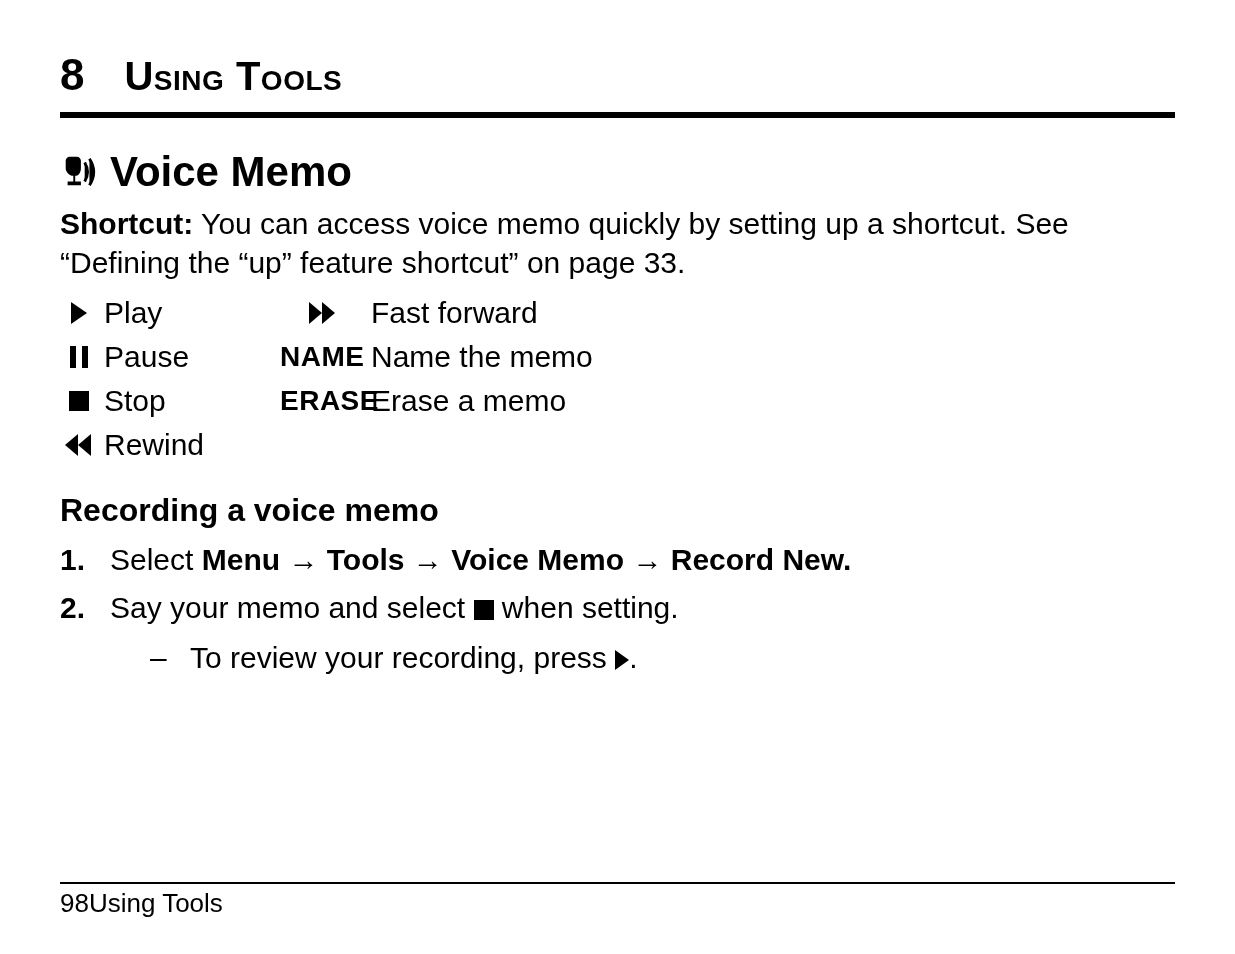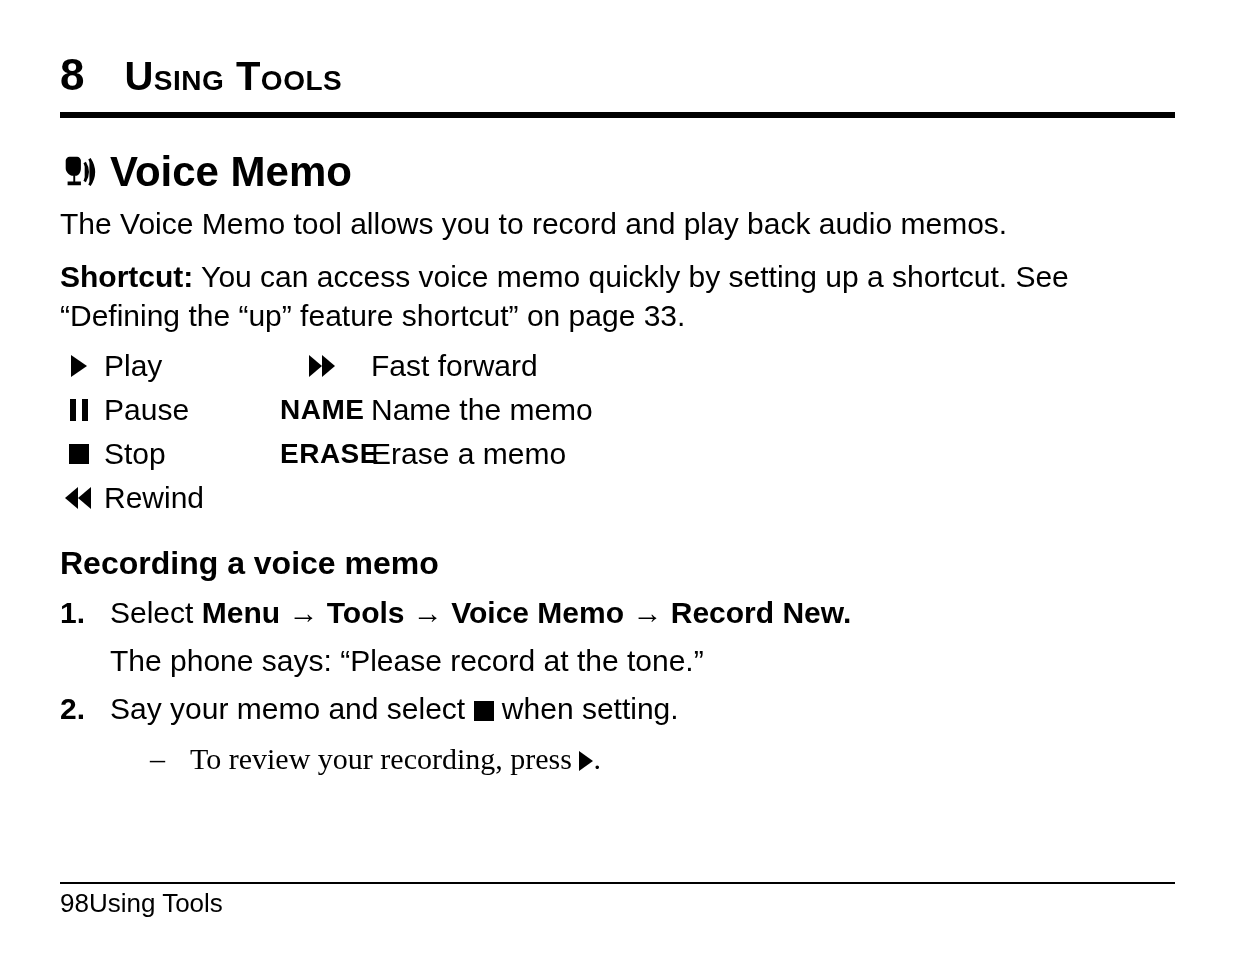--- a/index.html
+++ b/index.html
@@ -152,21 +152,20 @@
     <span class="voice-memo-icon">
       <svg viewBox="0 0 40 40" width="38" height="38">
         <path fill="#000" d="M10 4 C8 4 6 6 6 8 L6 16 C6 20 10 24 14 24 L14 30 L8 30 L8 34 L22 34 L22 30 L16 30 L16 24 C20 24 22 20 22 16 L22 8 C22 6 20 4 18 4 Z"></path>
         <path fill="#000" d="M26 10 Q32 20 26 30" stroke="#000" stroke-width="3"></path>
         <path fill="#000" d="M31 6 Q40 20 31 34" stroke="#000" stroke-width="3"></path>
       </svg>
     </span>
     <span class="section-title">Voice Memo</span>
   </div>
 
-  <p class="body-text">The Voice Memo tool allows you to record and play back audio memos.</p>
 
   <p class="body-text">
     <span class="bold">Shortcut:</span><span> You can access voice memo quickly by setting up a shortcut. See “Defining the “up” feature shortcut” on page 33.</span>
   </p>
 
 
   <div class="functions-grid">
     <span class="icon-cell">
       <svg width="16" height="22">
           <polygon points="0,0 16,11 0,22" fill="#000"></polygon>
@@ -209,27 +208,26 @@
     <span>Rewind</span>
     <span></span>
       <span></span>
   </div>
 
   <div class="subhead2">Recording a voice memo</div>
 
   <ol class="steps">
     <li>
       <span>Select </span><span class="bold">Menu</span> <span class="arrow">→</span> <span class="bold">Tools</span> <span class="arrow">→</span> <span class="bold">Voice Memo</span> <span class="arrow">→</span> <span class="bold">Record New.</span>
-      <div class="step-sub" style="margin-left:0;">The phone says: “Please record at the tone.”</div>
     </li>
     <li>
       <span>Say your memo and select </span><span class="inline-icon"><svg width="20" height="20">
             <rect x="0" y="0" width="20" height="20" fill="#000"></rect>
           </svg></span><span> when setting.</span>
-      <div class="step-bullet" style="margin-left:40px;font-family:Liberation Serif, serif;">
+      <div class="step-bullet" style="margin-left:40px;">
         <span>To review your recording, press </span><span class="inline-icon"><svg width="14" height="20">
               <polygon points="0,0 14,10 0,20" fill="#000"></polygon>
             </svg></span><span>.</span>
       </div>
     </li>
   </ol>
 
   <div class="footer">
     <hr class="footer-rule">
     <div class="footer-row">

